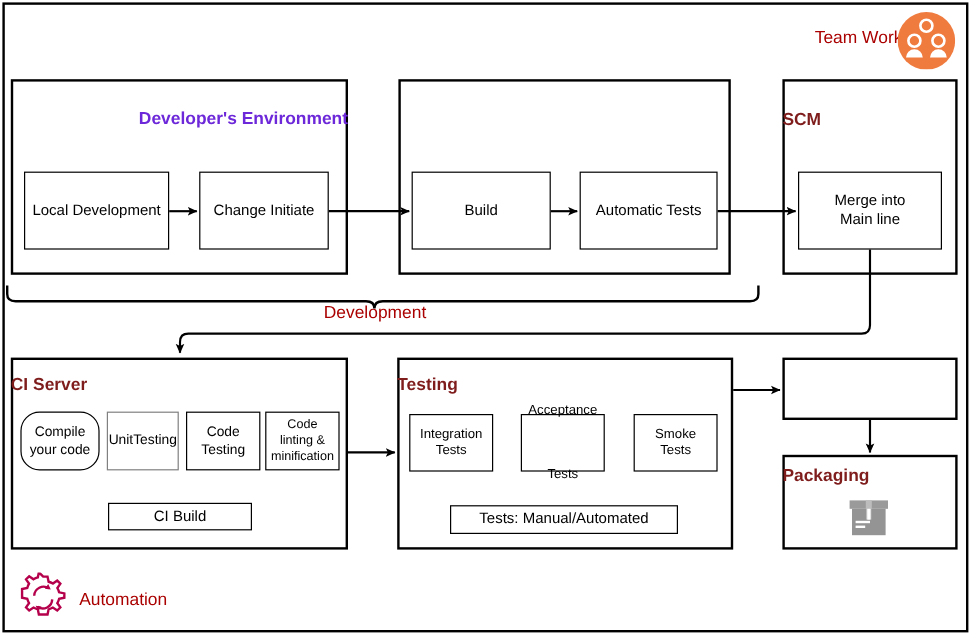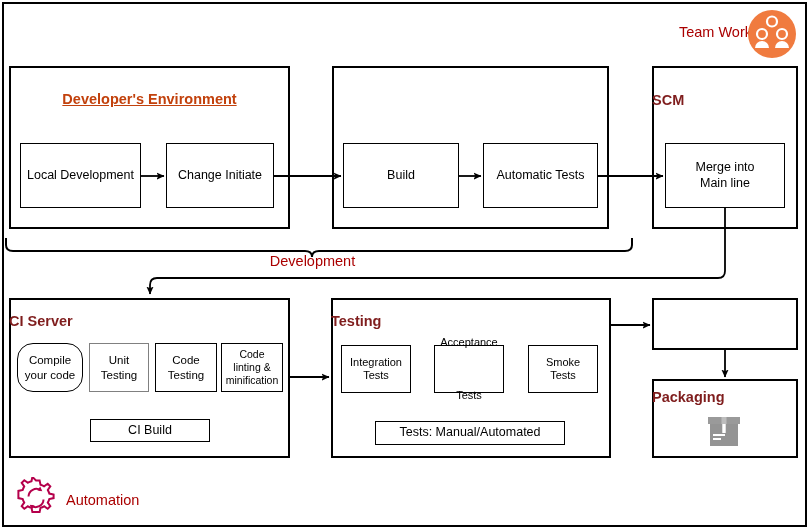--- a/index.html
+++ b/index.html
@@ -44,26 +44,25 @@
     text-align: center;
     font-size: 12.5px;
     color: #000000;
     line-height: 1.22;
   }
   .box-gray-border {
     border-color: #808080;
   }
   .title-black {
     position: absolute;
-    text-align: center;
+    text-align: right;
     font-weight: bold;
     font-size: 14.5px;
-    color: #c2410c;
+    color: #6d28d9;
     line-height: 1.28;
-    text-decoration: underline;
   }
   .title-red {
     position: absolute;
     text-align: left;
     font-weight: bold;
     font-size: 14.5px;
     color: #7f1d1d;
     line-height: 1.25;
   }
   .label-red {
@@ -128,21 +127,21 @@
 
   <div class="label-red" style="left:220px; top:253px; width:185px; text-align:center; font-size:14.5px;">Development</div>
 
   <div class="box" style="left:9px; top:298px; width:281px; height:160px;"></div>
   <div class="title-red" style="left:9px; top:312px; width:281px;">CI Server</div>
 
   <div class="box-thin" style="left:17px; top:343px; width:66px; height:49px; flex-direction:column; font-size:11.5px;border-radius:16px;">
     <span>Compile</span>
     <span>your code</span>
   </div>
-  <div class="box-thin box-gray-border" style="left:89px; top:343px; width:60px; height:49px; flex-direction:column; font-size:11.5px;">
+  <div class="box-thin box-gray-border" style="left:89px; top:343px; width:60px; height:49px; font-size:11.5px;">
     <span>Unit</span>
     <span>Testing</span>
   </div>
   <div class="box-thin" style="left:155px; top:343px; width:62px; height:49px; flex-direction:column; font-size:11.5px;">
     <span>Code</span>
     <span>Testing</span>
   </div>
   <div class="box-thin" style="left:221px; top:343px; width:62px; height:49px; flex-direction:column; font-size:10.5px;">
     <span>Code</span>
     <span>linting &amp;</span>

